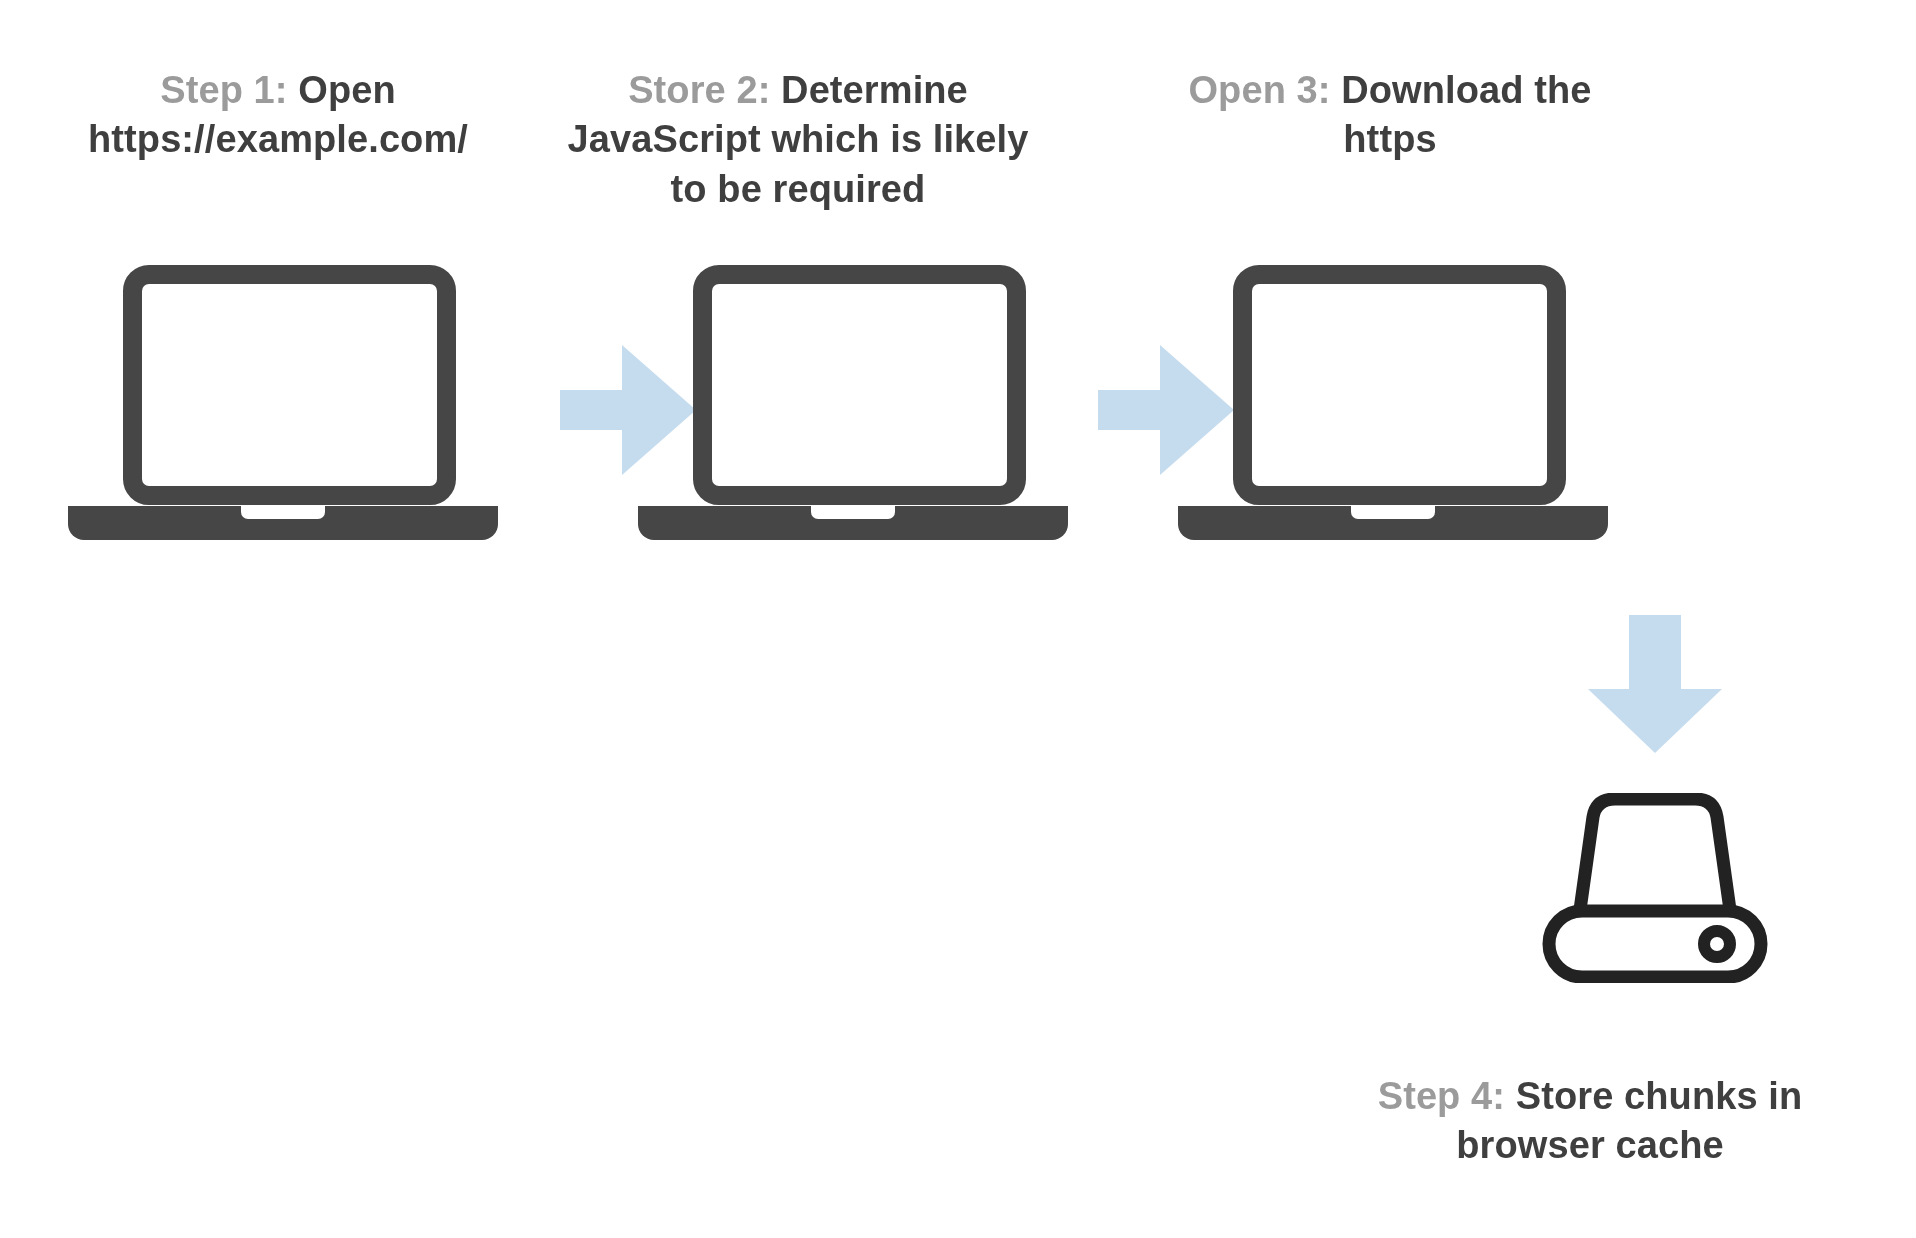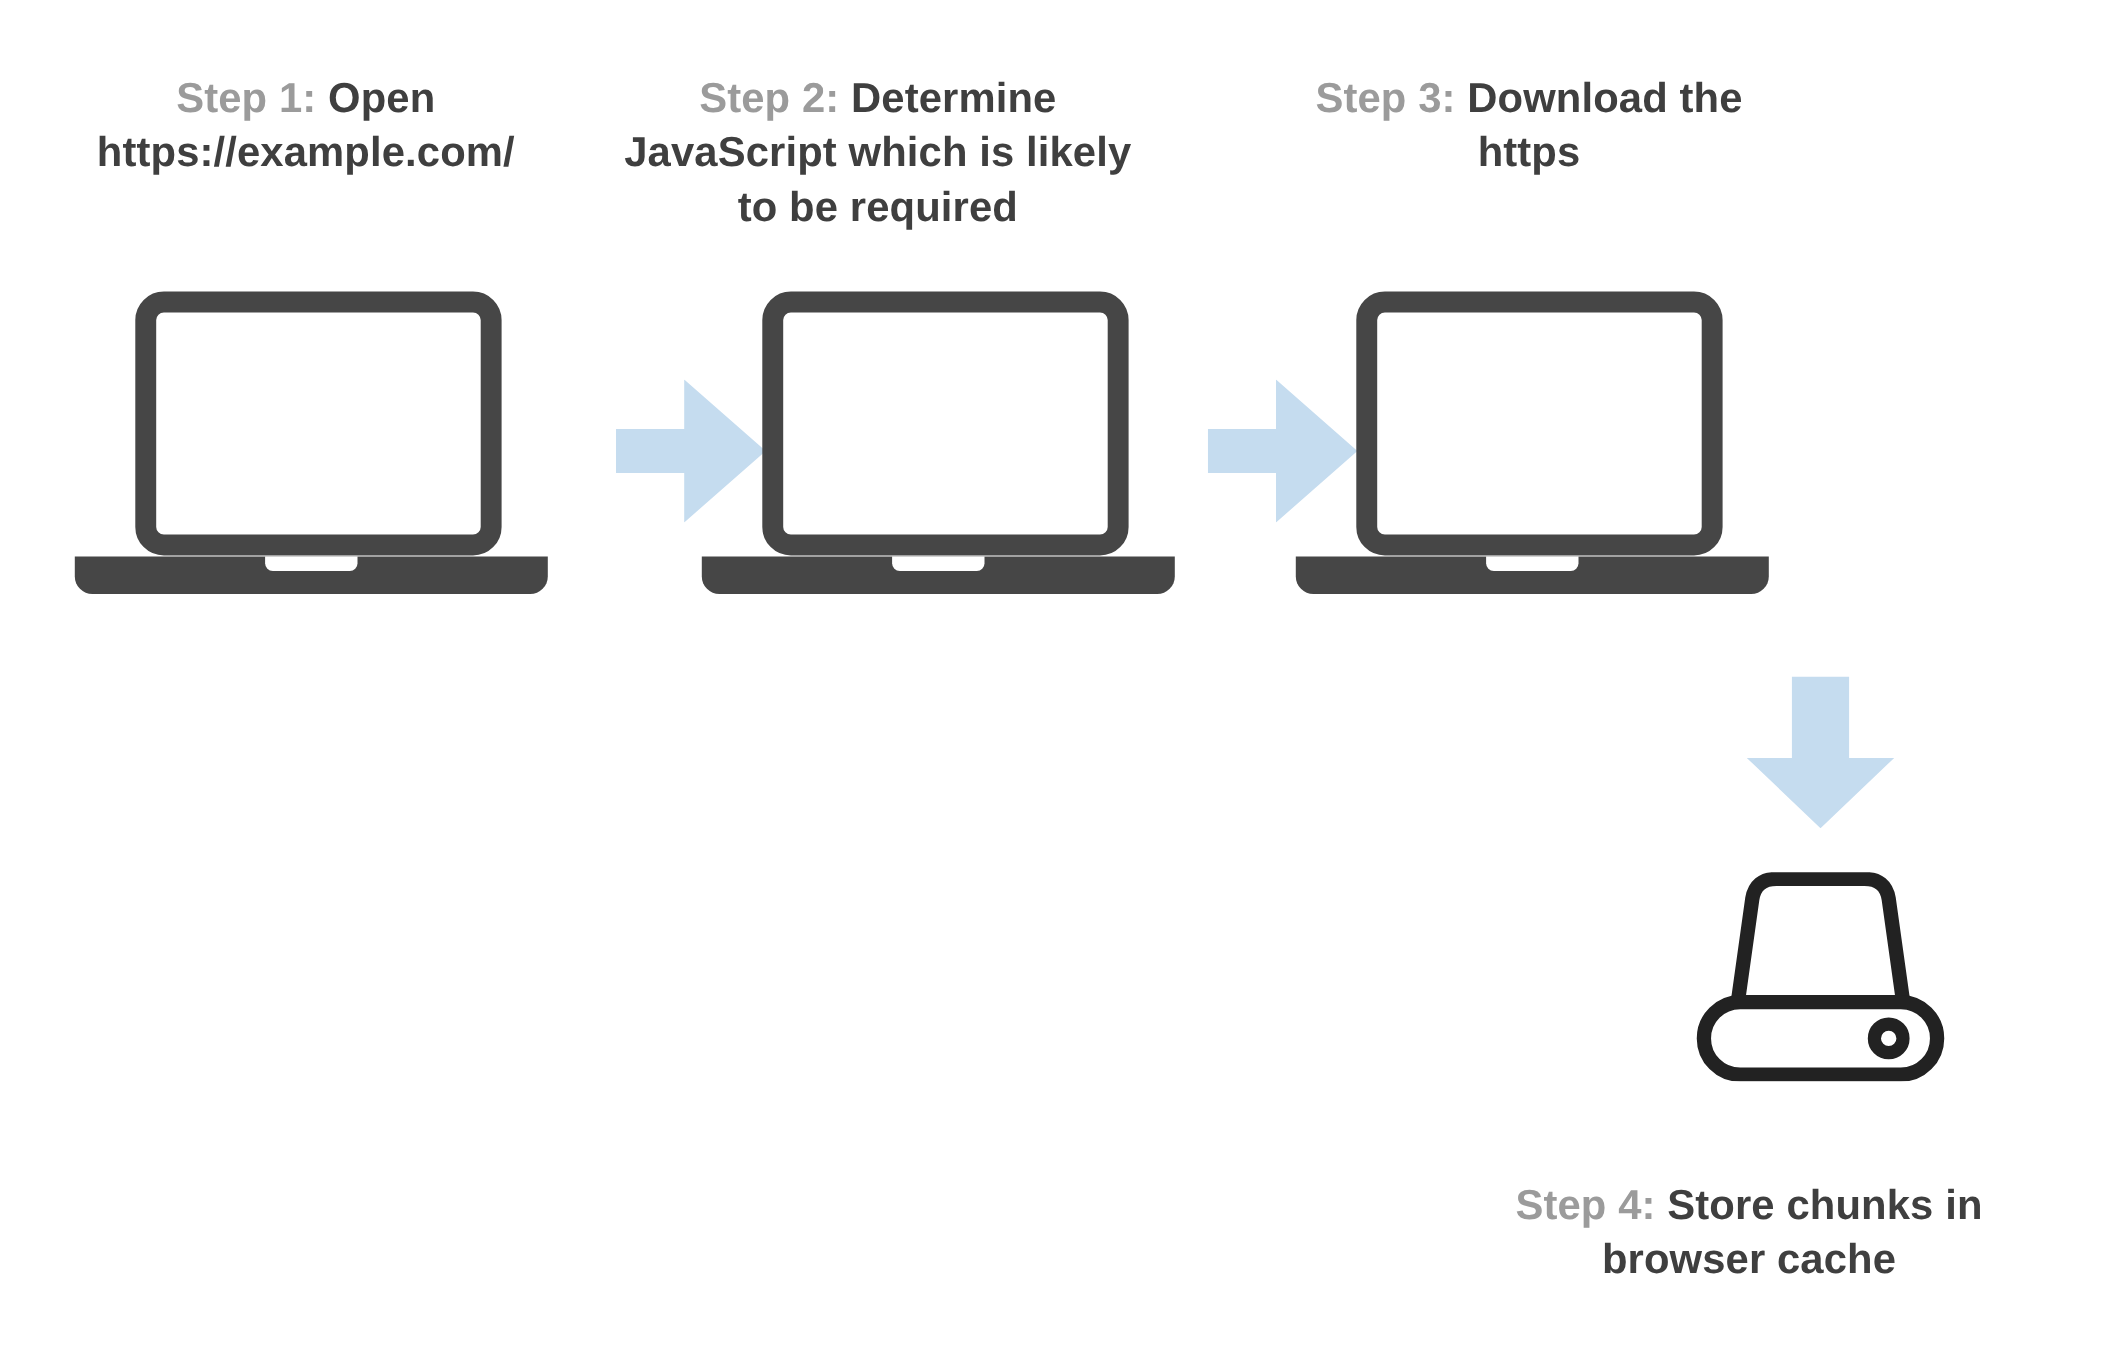--- a/index.html
+++ b/index.html
@@ -120,38 +120,38 @@
     </div>
   </div>
 
   <div class="arrow" id="arrow-1">
     <svg viewBox="0 0 136 130" width="136" height="130" aria-hidden="true">
       <polygon points="0,45 62,45 62,0 136,65 62,130 62,85 0,85" fill="#c5dcef"></polygon>
     </svg>
   </div>
 
   <div class="caption" id="caption-2">
-    <span class="step-label">Step 2: </span><span class="step-title">Determine JavaScript which is likely to be required</span>
+    <span class="step-label">Store 2: </span><span class="step-title">Determine JavaScript which is likely to be required</span>
   </div>
 
   <div class="laptop" id="laptop-2">
     <div class="lid"></div>
     <div class="base">
       <div class="trackpad-notch"></div>
     </div>
   </div>
 
   <div class="arrow" id="arrow-2">
     <svg viewBox="0 0 136 130" width="136" height="130" aria-hidden="true">
       <polygon points="0,45 62,45 62,0 136,65 62,130 62,85 0,85" fill="#c5dcef"></polygon>
     </svg>
   </div>
 
   <div class="caption" id="caption-3">
-    <span class="step-label">Step 3: </span><span class="step-title">Download the https</span>
+    <span class="step-label">Open 3: </span><span class="step-title">Download the https</span>
   </div>
 
   <div class="laptop" id="laptop-3">
     <div class="lid"></div>
     <div class="base">
       <div class="trackpad-notch"></div>
     </div>
   </div>
 
   <div class="arrow" id="arrow-3">

